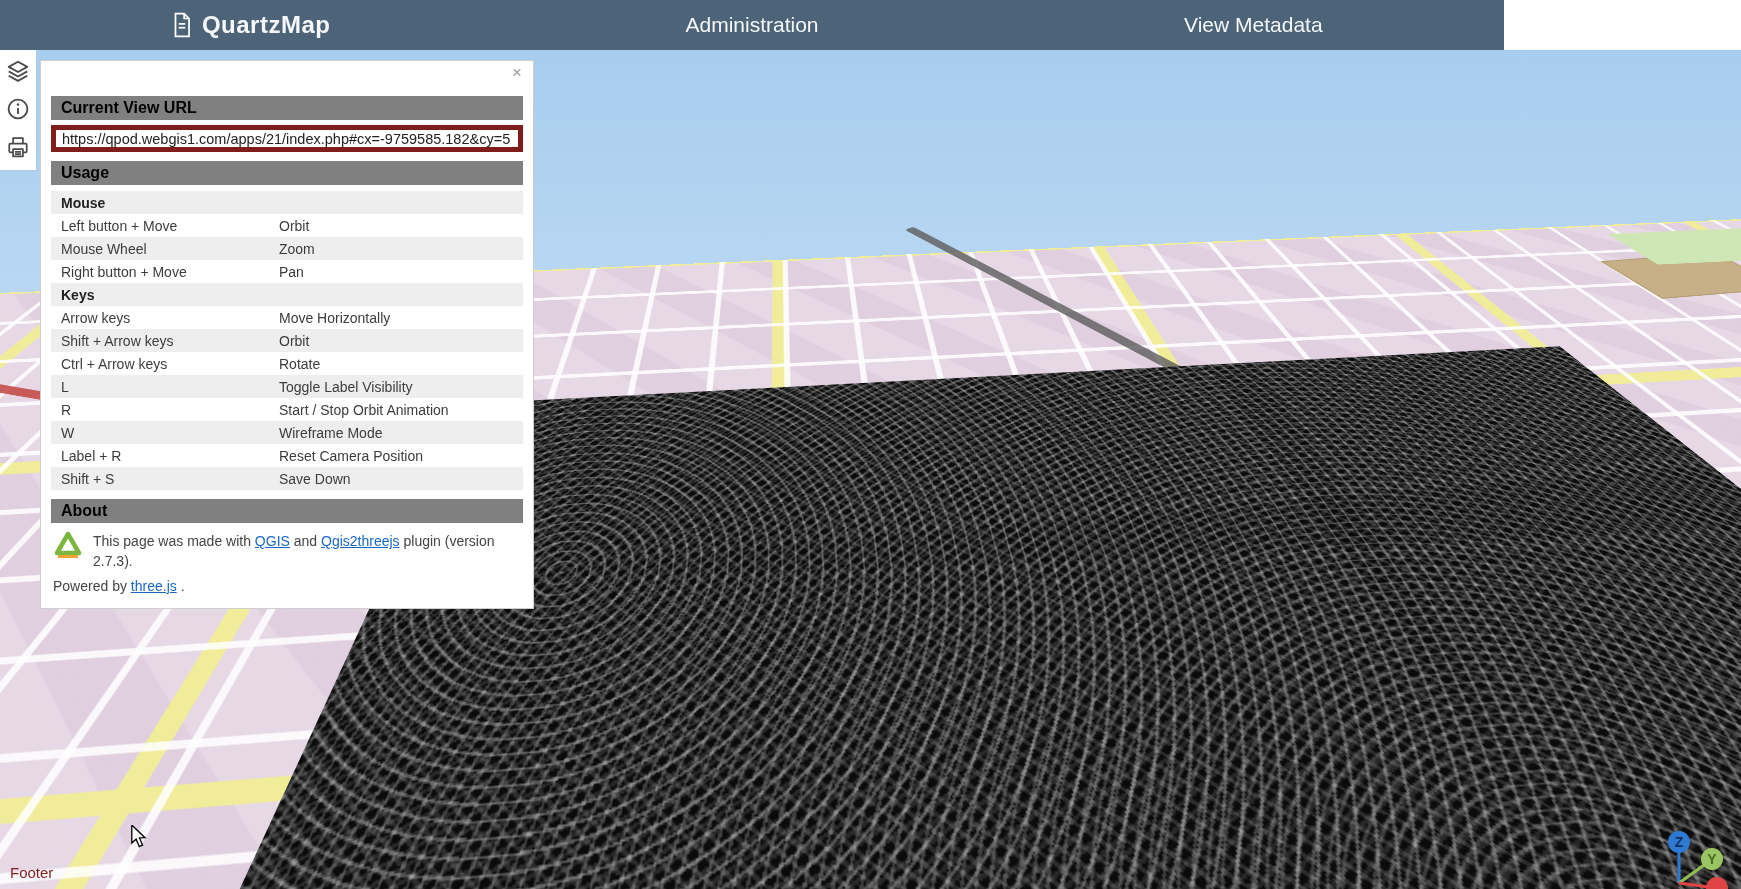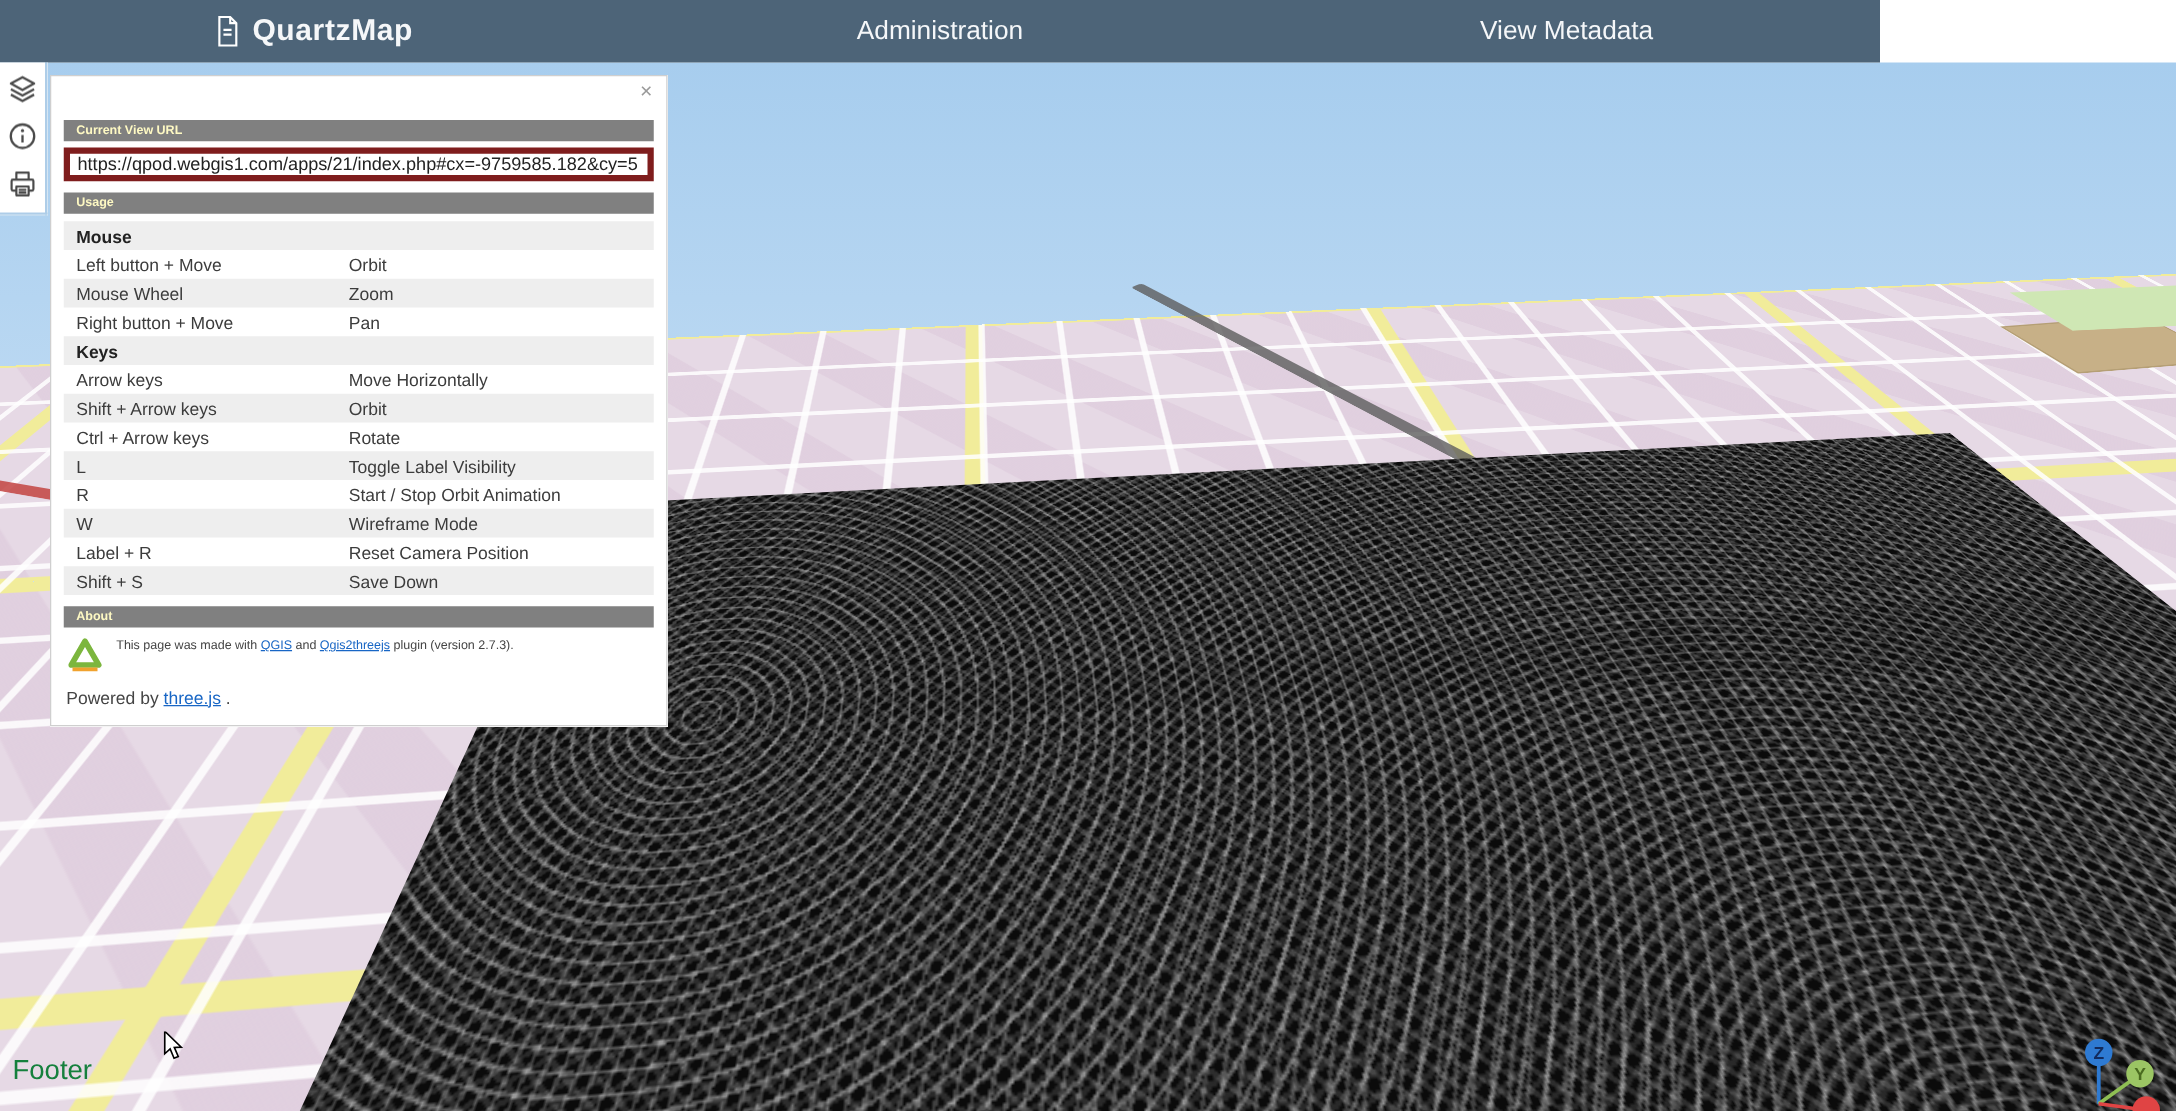--- a/index.html
+++ b/index.html
@@ -48,36 +48,36 @@
   .side-toolbar { position:absolute; left:0; top:50px; width:38px; height:122px; background:#fff;
     border-right:2px solid #aecde8; border-bottom:2px solid #aecde8; z-index:70;
     display:flex; flex-direction:column; align-items:center; padding-top:8px; gap:12px; }
   .tool-btn { width:26px; height:26px; display:flex; align-items:center; justify-content:center; cursor:pointer; }
   .tool-btn svg { display:block; }
 
   
   .info-panel { position:absolute; left:40px; top:60px; width:494px; background:#fff;
     border:1px solid #cfcfcf; z-index:80; padding:26px 10px 12px 10px; color:#333; }
   .panel-close { position:absolute; top:3px; right:11px; font-size:17px; color:#9a9a9a; cursor:pointer; line-height:1; }
-  .sec-header { background:#808080; color:#fef9c3; font-weight:600; font-size:10px; padding:3px 10px; margin-top:9px; }
+  .sec-header { background:#808080; color:#000000; font-weight:600; font-size:16px; padding:3px 10px; margin-top:9px; }
   .sec-header:first-of-type { margin-top:0; }
   .url-input { display:block; width:100%; margin-top:5px; height:27px; border:5px solid #7f1d1d; font-size:14.5px;
     color:#222; padding:2px 6px; font-family:"Liberation Sans","DejaVu Sans",sans-serif; }
   .usage-table { margin-top:6px; }
   .usage-row { display:flex; padding:4px 10px 3px 10px; font-size:14px; color:#3c3c3c; line-height:16px; }
   .usage-row:nth-child(odd) { background:#eeeeee; }
   .usage-row .u-key { width:218px; flex:none; }
   .usage-row.group .u-key { font-weight:bold; color:#222; }
-  .about-block { display:flex; gap:10px; padding:8px 2px 2px 2px; font-size:10px; color:#444; line-height:1.45; }
+  .about-block { display:flex; gap:10px; padding:8px 2px 2px 2px; font-size:14px; color:#444; line-height:1.45; }
   .about-icon { flex:none; width:30px; }
   a.plink { color:#1866c5; text-decoration:underline; cursor:pointer; }
   .powered { font-size:14px; color:#444; padding:4px 2px 2px 2px; }
 
   
-  .footer-text { position:absolute; left:10px; bottom:20px; font-size:22px; color:#15803d; z-index:65; }
+  .footer-text { position:absolute; left:10px; bottom:8px; font-size:15px; color:#7f1d1d; z-index:65; }
   .axis-gizmo { position:absolute; right:6px; bottom:0; width:76px; height:60px; z-index:65; cursor:pointer; }
   .cursor { position:absolute; left:130px; top:825px; z-index:90; pointer-events:none; }
 </style>
 </head>
 <body>
 
 <div class="navbar">
   <div class="nav-cell brand">
     <span>
       <svg width="22" height="26" viewBox="0 0 20 24" fill="none" stroke="#ffffff" stroke-width="1.6">

